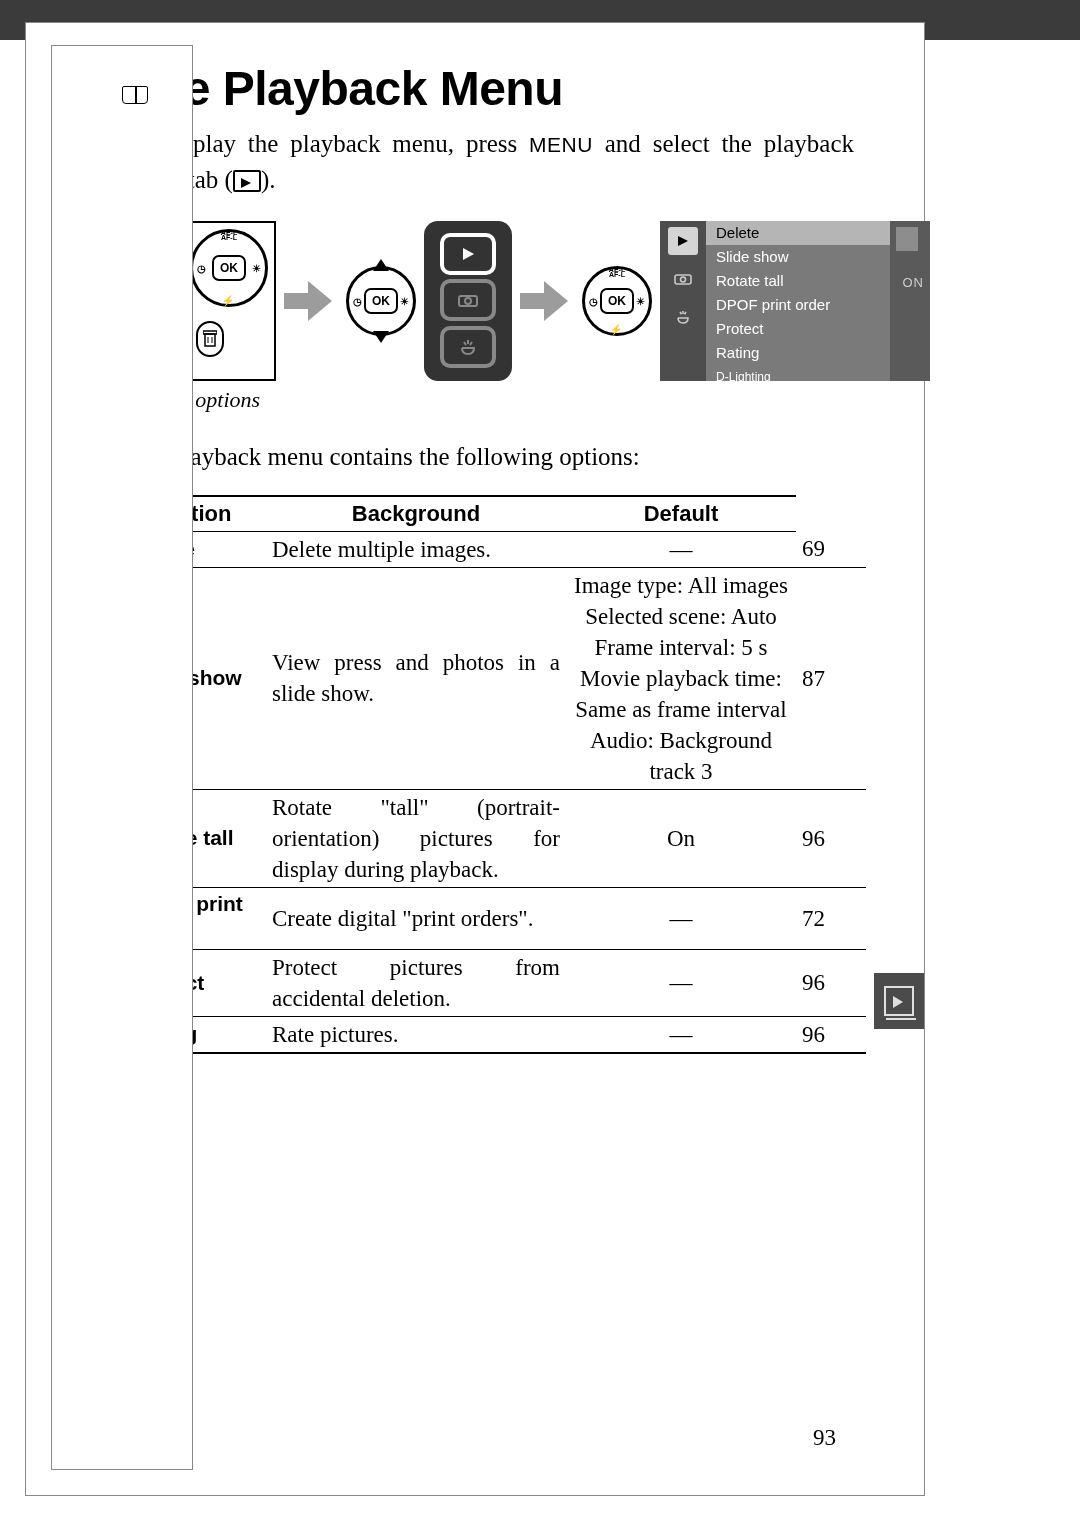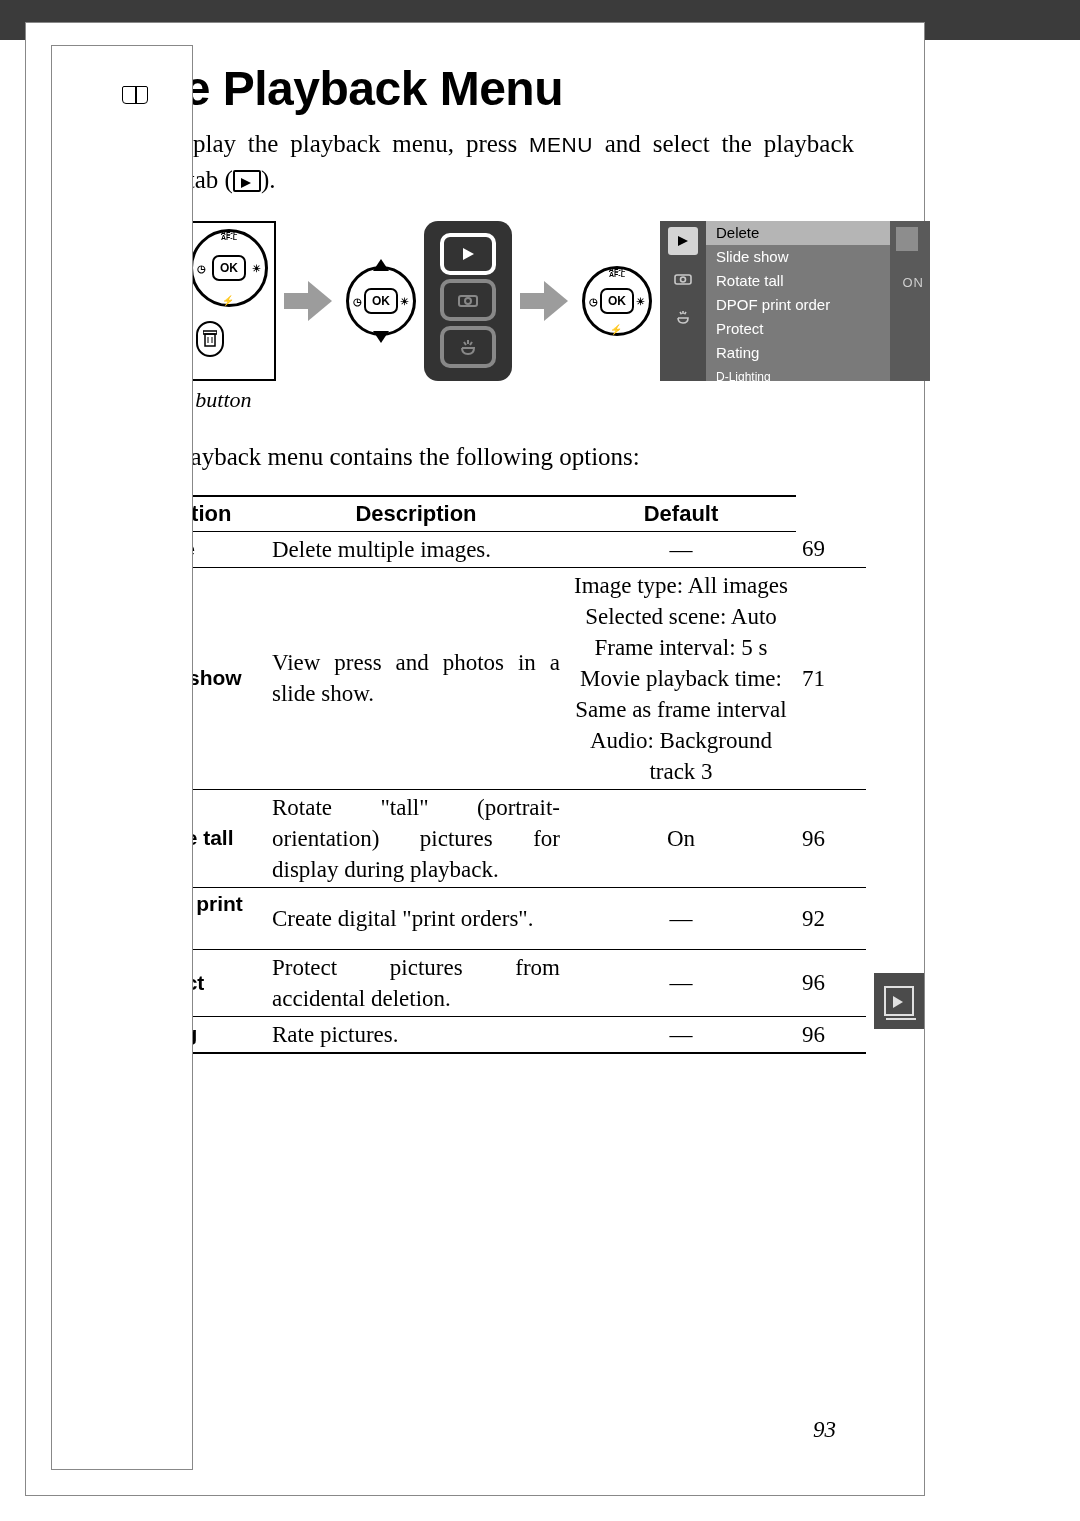--- a/index.html
+++ b/index.html
@@ -249,23 +249,22 @@
     content:""; position:absolute; left:7px; top:8px;
     border-left:10px solid #e0e0e0;
     border-top:6px solid transparent;
     border-bottom:6px solid transparent;
   }
   .side-tab .inner::after {
     content:""; position:absolute; left:0; bottom:-6px;
     width:30px; height:2.5px; background:#e0e0e0;
   }
   .pagenum {
-    position:absolute; right:88px; bottom:52px;
+    position:absolute; right:88px; bottom:44px;
     font-size:23px;
-    font-style:italic;
   }
 </style>
 </head>
 <body>
 
 <div class="top-bar"></div>
 
 <div class="page">
 
   <svg class="header-icon" viewBox="0 0 72 72">
@@ -389,62 +388,62 @@
           </div>
       </div>
       <div class="cam-scroll">
         <div class="thumb"></div>
         <div class="ontxt">ON</div>
       </div>
     </div>
   </div>
 
   <div class="caption">
-    <span class="menu-word">MENU</span><span> button</span>
+    <span class="menu-word">MENU</span><span> options</span>
   </div>
 
   <p class="lead">The playback menu contains the following options:</p>
 
   <table>
     <thead>
       <tr>
         <th class="opt">Option</th>
-        <th class="desc">Description</th>
+        <th class="desc">Background</th>
         <th class="def">Default</th>
         <th class="page"><span class="book-icon"></span></th>
       </tr>
     </thead>
     <tbody>
       <tr>
         <td class="opt">Delete</td>
         <td class="desc">Delete multiple images.</td>
         <td class="def">—</td>
         <td class="pg">69</td>
       </tr>
       <tr>
         <td class="opt">Slide show</td>
         <td class="desc">View press and photos in a slide show.</td>
         <td class="def" style="white-space:pre-line;">Image type: All images
 Selected scene: Auto
 Frame interval: 5 s
 Movie playback time: Same as frame interval
 Audio: Background track 3</td>
-        <td class="pg">71</td>
+        <td class="pg">87</td>
       </tr>
       <tr>
         <td class="opt">Rotate tall</td>
         <td class="desc">Rotate "tall" (portrait-orientation) pictures for display during playback.</td>
         <td class="def">On</td>
         <td class="pg">96</td>
       </tr>
       <tr>
         <td class="opt">DPOF print order</td>
         <td class="desc">Create digital "print orders".</td>
         <td class="def">—</td>
-        <td class="pg">92</td>
+        <td class="pg">72</td>
       </tr>
       <tr>
         <td class="opt">Protect</td>
         <td class="desc">Protect pictures from accidental deletion.</td>
         <td class="def">—</td>
         <td class="pg">96</td>
       </tr>
       <tr>
         <td class="opt">Rating</td>
         <td class="desc">Rate pictures.</td>

